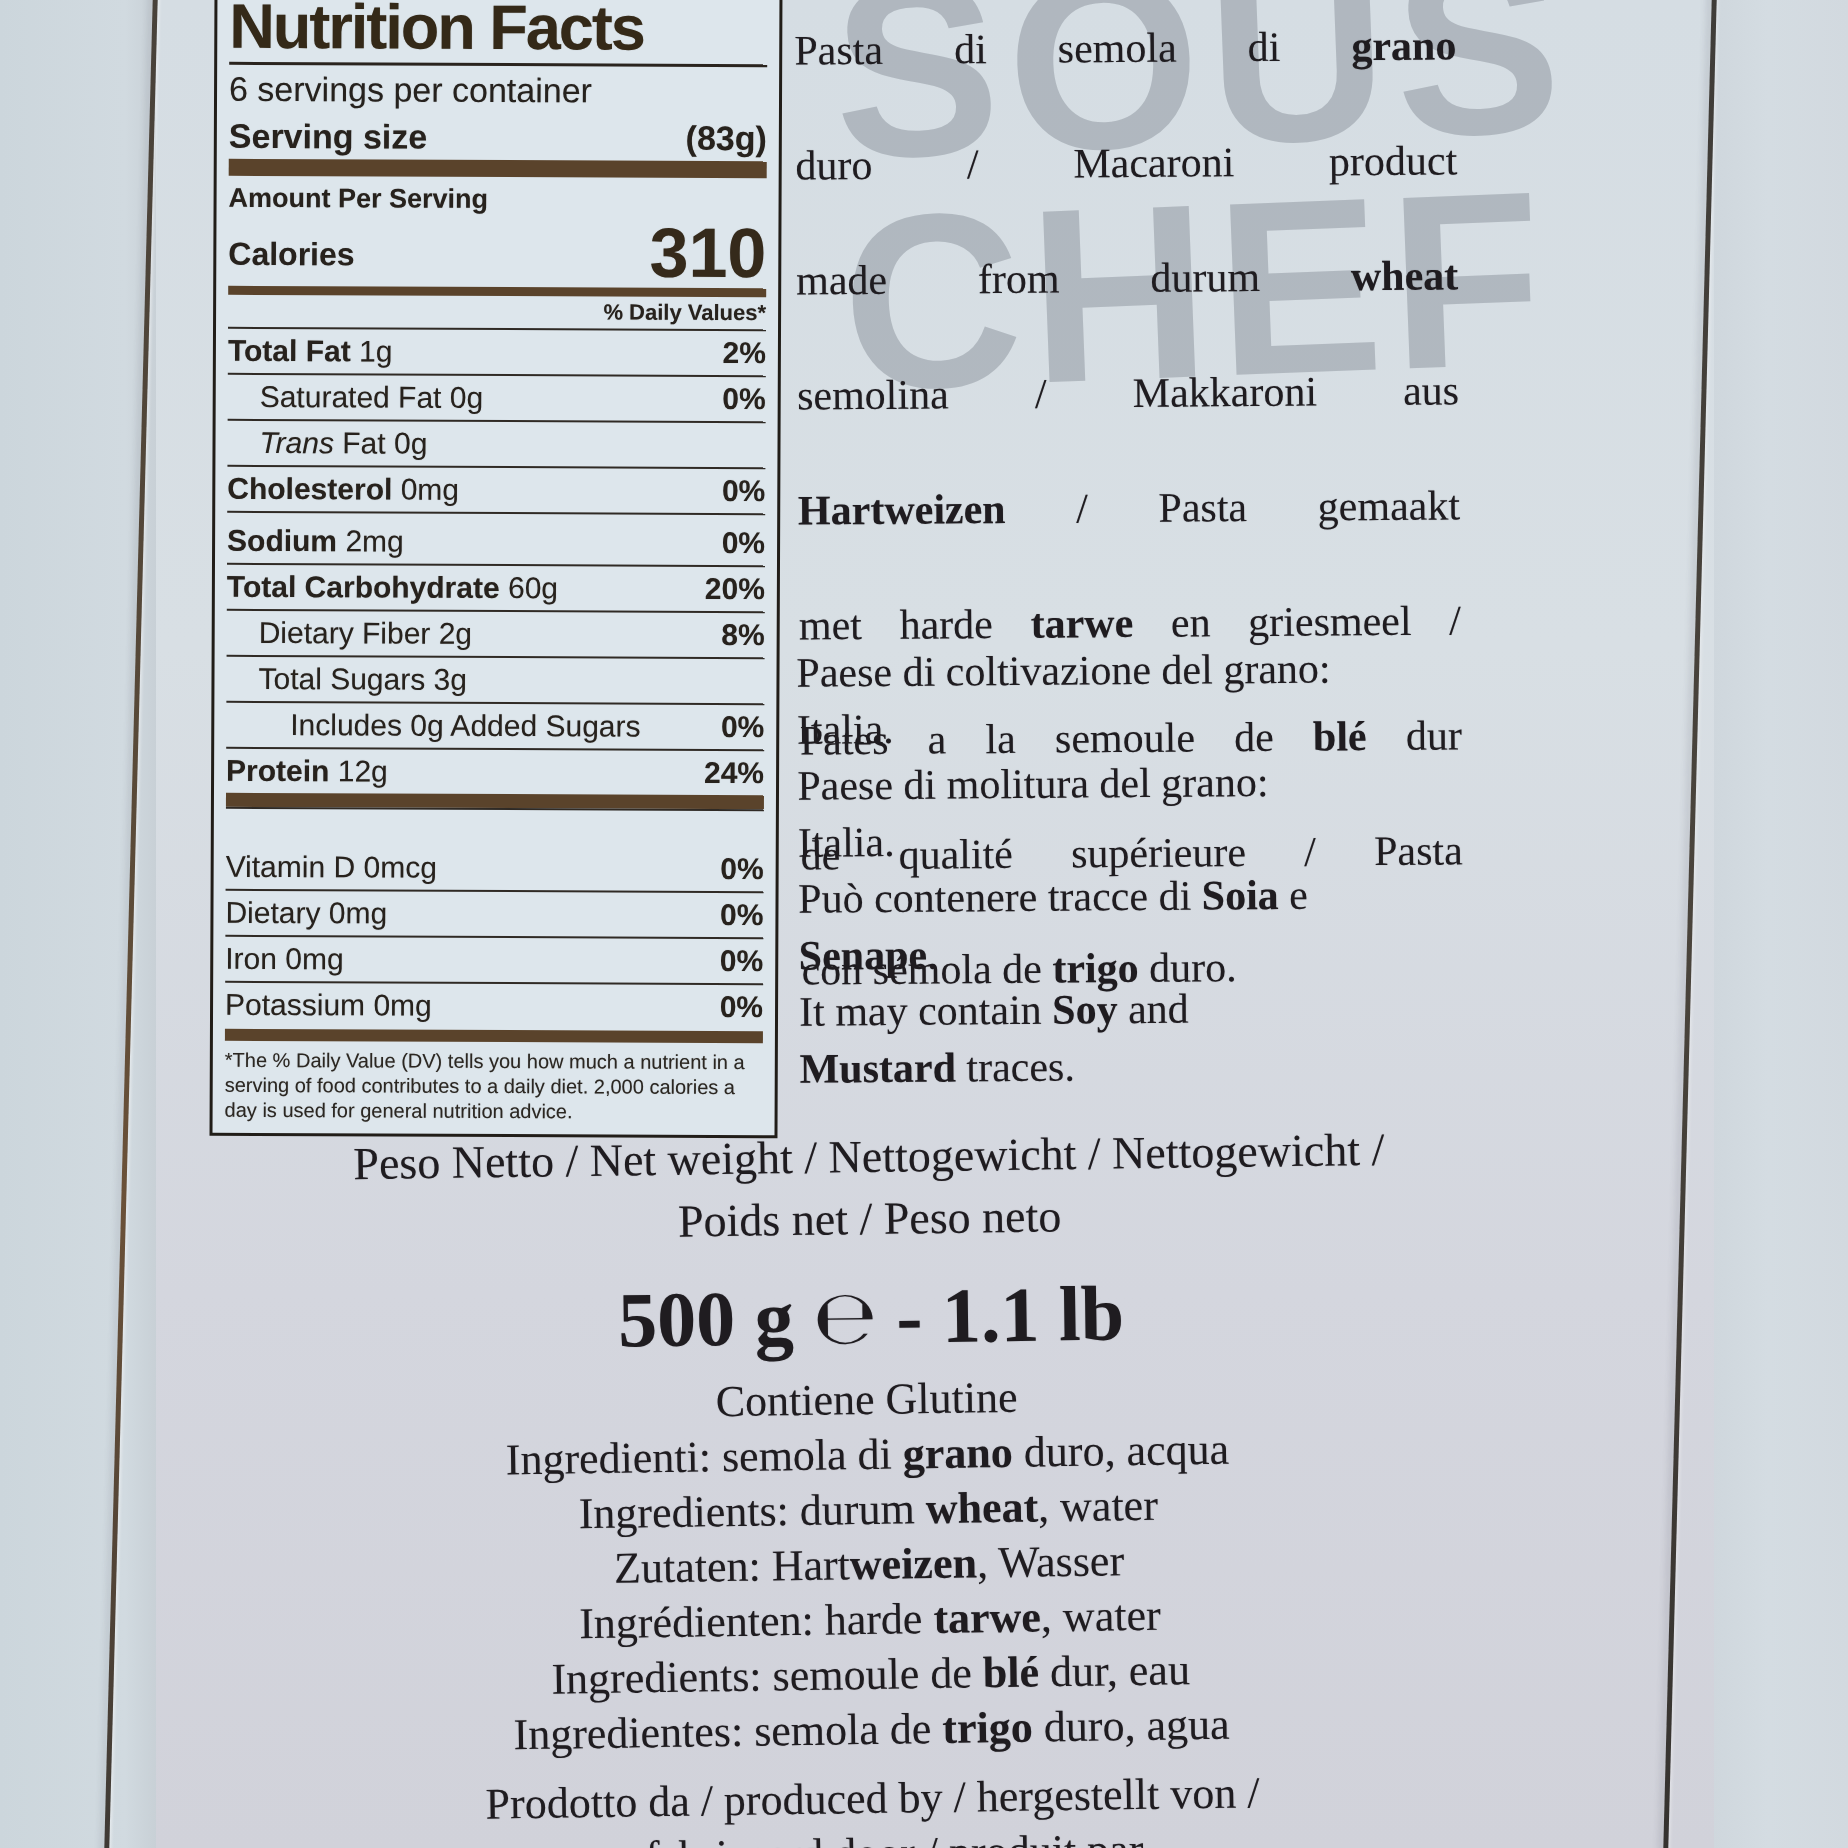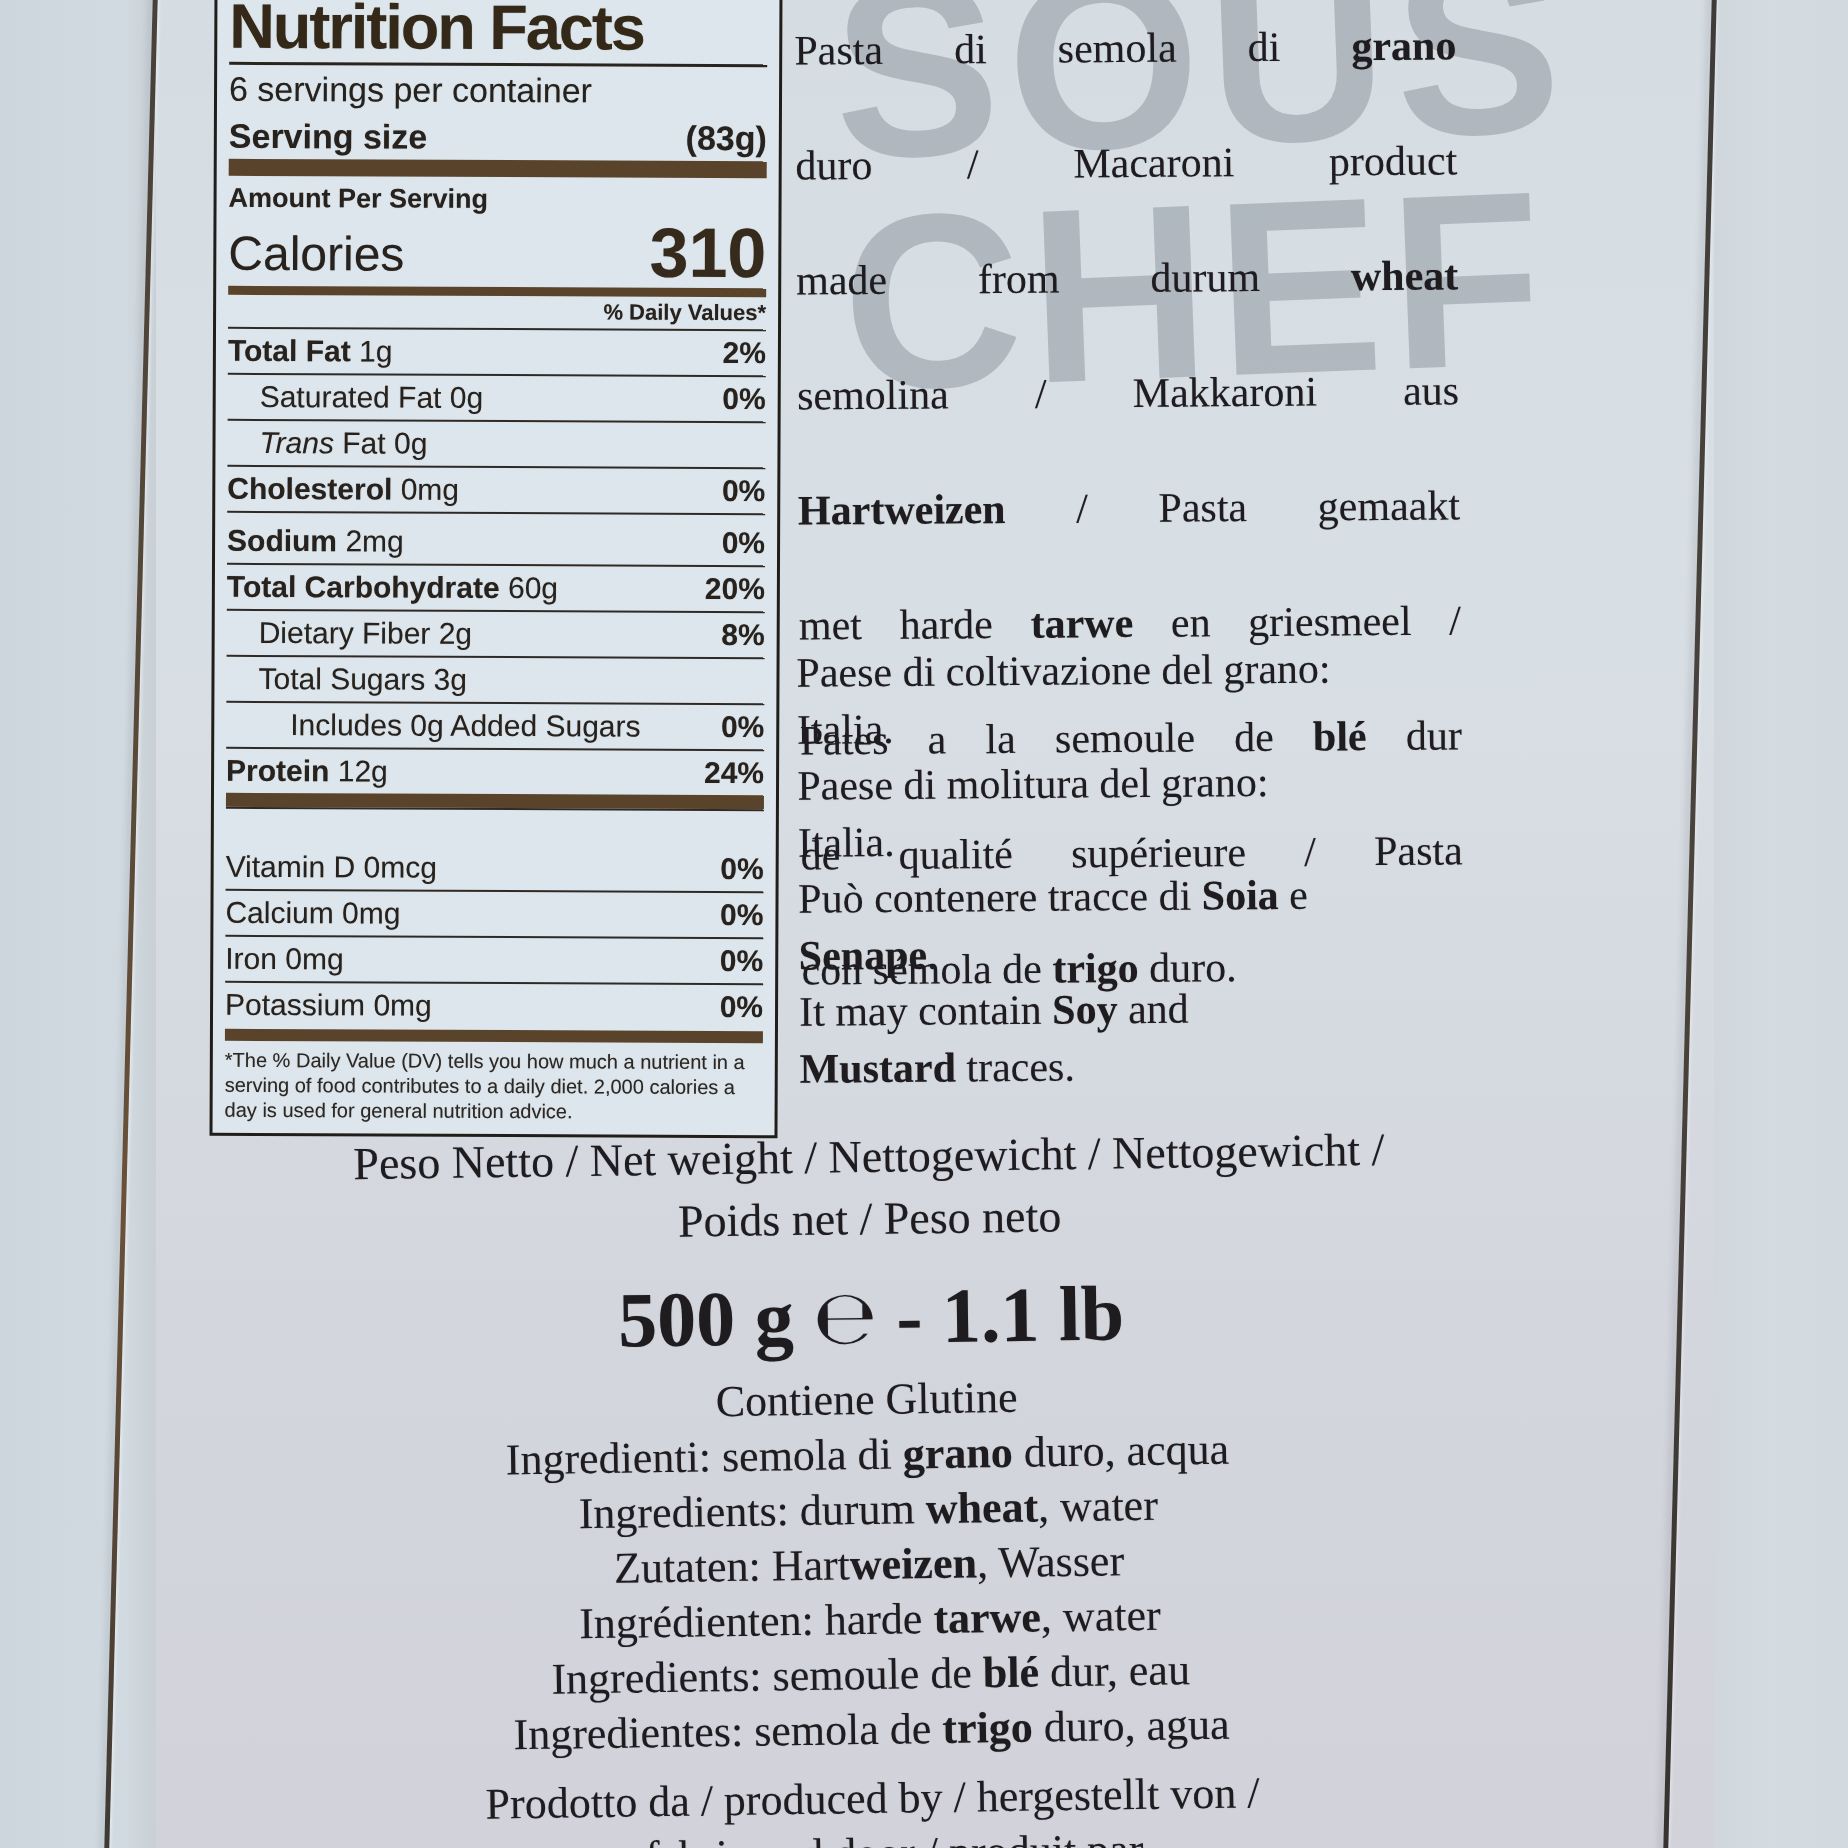--- a/index.html
+++ b/index.html
@@ -31,21 +31,21 @@
     box-sizing:border-box; background:#dde6ec; border:3px solid #211d18;
     padding:0 12px 10px 12px; transform:rotate(0.25deg); color:#27221d;
     text-shadow:0 0 1px rgba(40,32,24,0.30); }
   .nf-title { font-weight:700; font-size:63px; line-height:72px; letter-spacing:-2px; color:#342918; white-space:nowrap; }
   .nf-rule { height:3px; background:#2a241e; }
   .nf-line1 { font-size:34px; line-height:48px; color:#26221e; }
   .nf-serving { display:flex; justify-content:space-between; font-weight:700; font-size:34px; line-height:46px; }
   .nf-bar-thick { height:17px; background:#5a432b; }
   .nf-aps { font-weight:700; font-size:27px; line-height:40px; padding-top:2px; }
   .nf-cal { display:flex; justify-content:space-between; align-items:flex-end; height:64px; margin-bottom:4px; }
-  .nf-cal-label { font-weight:400; font-size:48px; line-height:56px; }
+  .nf-cal-label { font-weight:700; font-size:32px; line-height:56px; }
   .nf-cal-value { font-weight:700; font-size:70px; line-height:62px; color:#352a1b; }
   .nf-bar-med { height:9px; background:#5a432b; }
   .nf-dvh { text-align:right; font-weight:700; font-size:22px; line-height:32px; }
   .nf-row { display:flex; justify-content:space-between; align-items:baseline;
     border-top:2px solid #2f2a25; font-size:30px; line-height:44px; }
   .nf-row .nm b { font-weight:700; }
   .nf-dv { font-weight:700; }
   .nf-bar2 { height:14px; background:#5a432b; }
   .nf-bar3 { height:12px; background:#5a432b; margin-top:2px; }
   .nf-foot { font-size:20px; line-height:25px; padding-top:7px; color:#2b2722; }
@@ -140,21 +140,21 @@
           <span class="nf-dv">24%</span>
         </div>
       </div>
     <div class="nf-bar2"></div>
     <div id="nf-vitamin-rows">
         <div class="nf-row">
           <span class="nm" style="padding-left: 0px; margin-top: 36px;">Vitamin D 0mcg</span>
           <span class="nf-dv">0%</span>
         </div>
         <div class="nf-row">
-          <span class="nm" style="padding-left: 0px;">Calcium 0mg</span>
+          <span class="nm" style="padding-left: 0px;">Dietary 0mg</span>
           <span class="nf-dv">0%</span>
         </div>
         <div class="nf-row">
           <span class="nm" style="padding-left: 0px;">Iron 0mg</span>
           <span class="nf-dv">0%</span>
         </div>
         <div class="nf-row">
           <span class="nm" style="padding-left: 0px; text-align: right;">Potassium 0mg</span>
           <span class="nf-dv">0%</span>
         </div>

